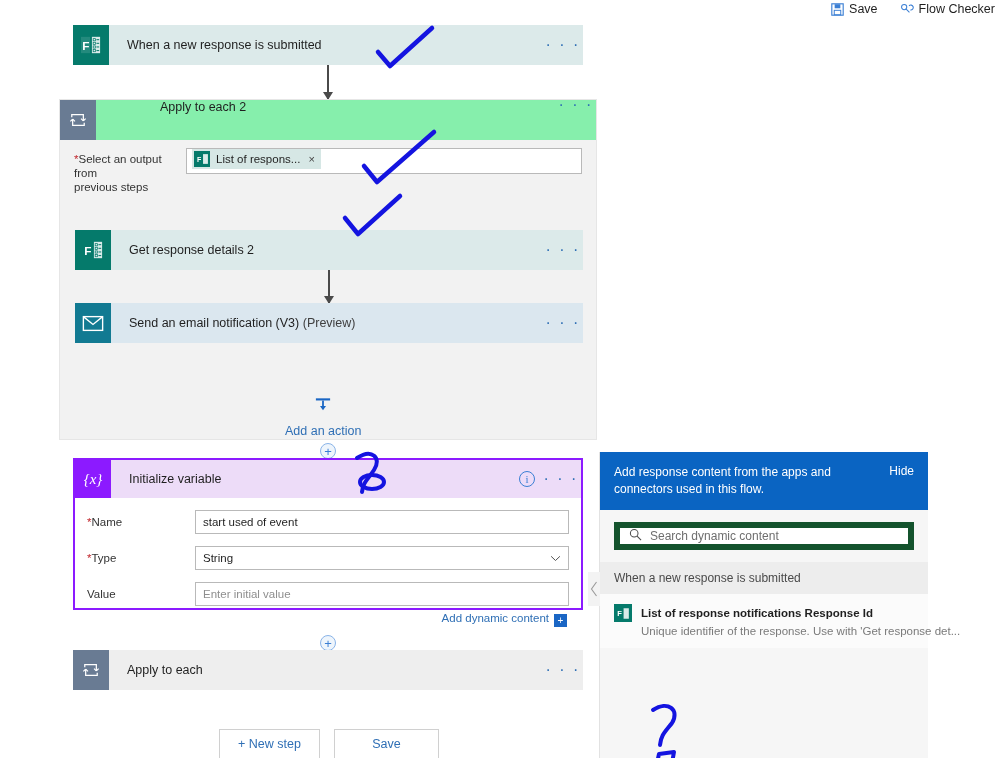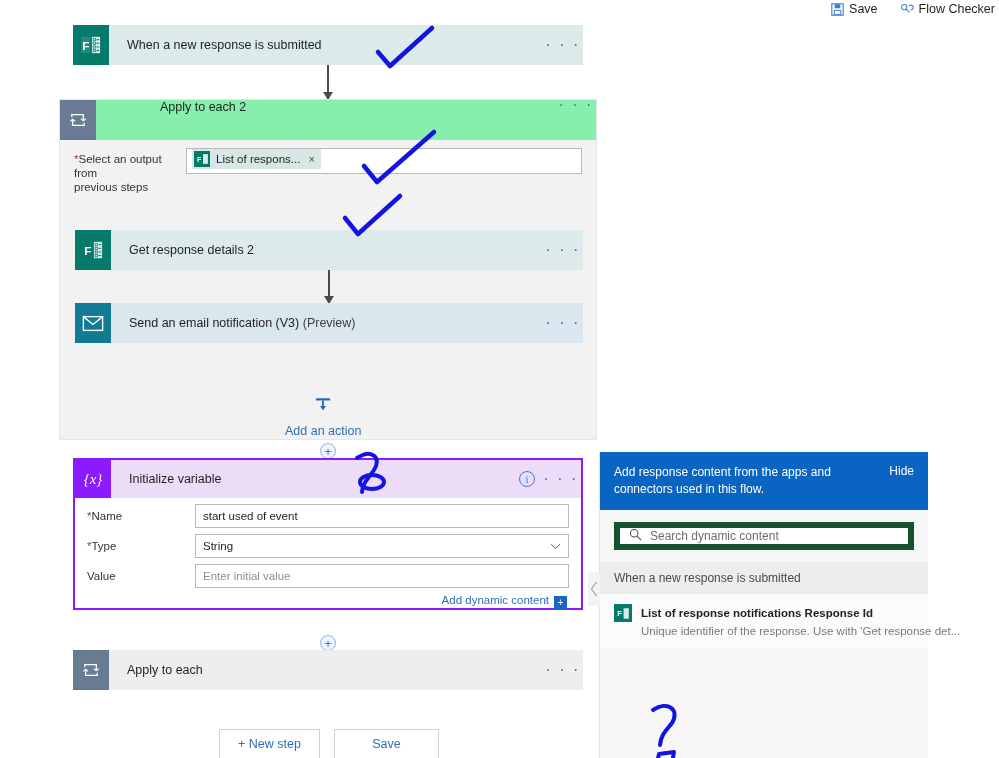--- a/index.html
+++ b/index.html
@@ -108,21 +108,21 @@
   }
   .varcard-head { display:flex; align-items:center; height:38px; background:#eddcf8; }
   .varcard-head .tile { width:36px; height:38px; flex:0 0 36px; display:flex; align-items:center; justify-content:center;
       color:#fff; font-size:15px; font-style:italic; font-family:"Liberation Serif", serif; }
   .varcard-head .title { flex:1; padding-left:18px; font-size:12.5px; color:#1f1f1f; }
   .info-ico {
     width:16px; height:16px; border-radius:50%; border:1px solid #3b7fd4; color:#3b7fd4;
     font-size:11px; display:flex; align-items:center; justify-content:center;
     font-family:"Liberation Serif", serif; cursor:pointer; margin-right:6px;
   }
-  .vrow { display:flex; align-items:center; padding: 6px 12px 0 12px; }
+  .vrow { display:flex; align-items:center; padding: 6px 12px 0 12px; margin-top: 6px; }
   .vlabel { width:108px; flex:0 0 108px; font-size:11.5px; color:#333; }
   .vinput {
     flex:1; height:24px; border:1px solid #b9b9b9; background:#fff;
     display:flex; align-items:center; padding:0 7px;
     font-size:11.5px; color:#1f1f1f;
   }
   .vinput.placeholder { color:#8e8e8e; }
   .chev { margin-left:auto; color:#4a4a4a; font-size:10px; }
   .dyn-link {
     text-align:right; padding: 6px 14px 0 0;

